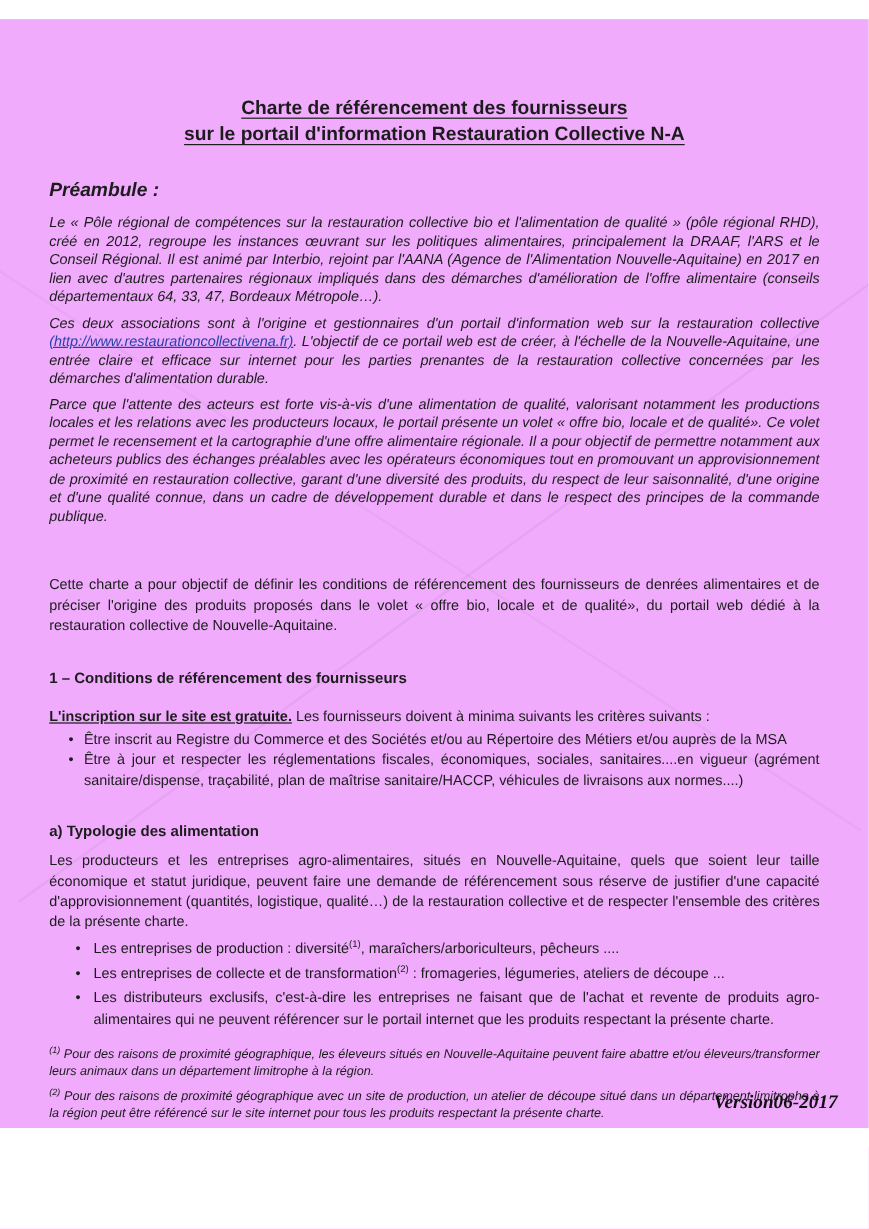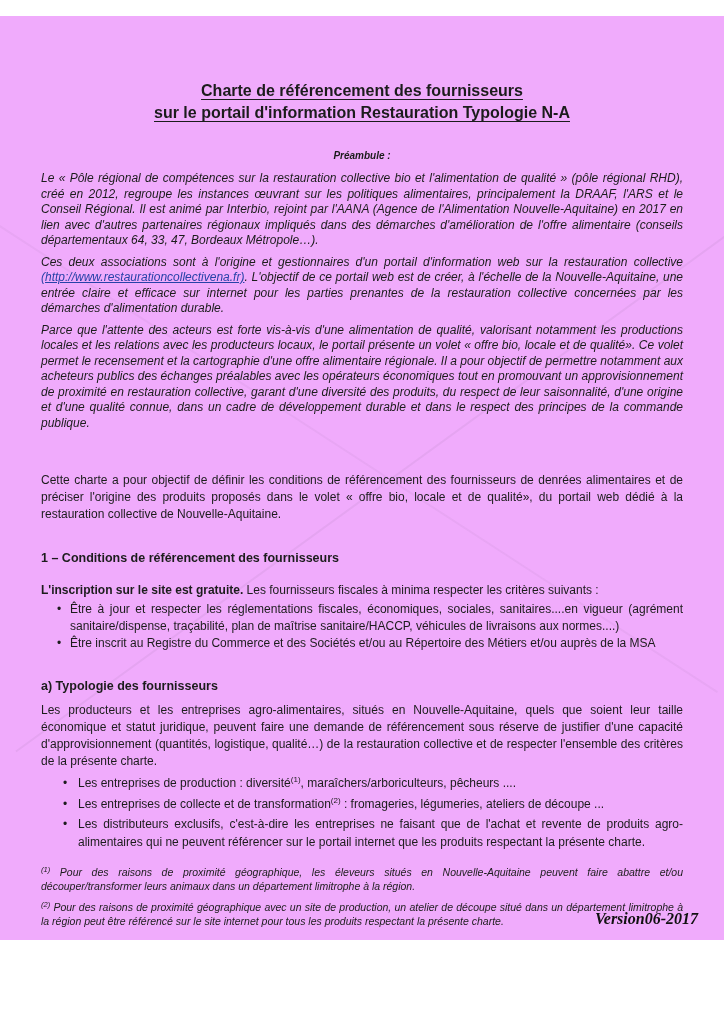--- a/index.html
+++ b/index.html
@@ -18,31 +18,31 @@
   .wm2 { top:430px; left:-110px; transform:rotate(33deg); opacity:.7; }
 
   .title-block { margin-top:64px; text-align:center; }
   .title-line {
     display:inline-block; font-size:16px; font-weight:bold; line-height:22px;
     text-decoration:underline; text-underline-offset:3px;
   }
 
   p, h2, h3, li { font-size:12px; }
 
-  .preamble-heading { margin-top:26px; font-size:10px; font-weight:bold; font-style:italic;text-align:center; }
+  .preamble-heading { margin-top:26px; font-size:16px; font-weight:bold; font-style:italic; }
   .preamble p { margin-top:6px; font-style:italic; line-height:15.5px; text-align:justify; }
   a.doc-link { color:var(--link-color,#2642a8); text-decoration:underline; cursor:pointer; }
 
   .intro { margin-top:41px; line-height:17px; text-align:justify; }
 
   .sec-heading { margin-top:28px; font-size:12.5px; font-weight:bold; }
   .sub-heading { margin-top:27px; font-size:12.5px; font-weight:bold; }
 
   .inscription { margin-top:17px; line-height:17px; text-align:justify; }
-  .bold-lead { font-weight:bold; }
+  .bold-lead { font-weight:bold;text-decoration:underline; }
 
   ul.criteria { margin:2px 0 0 0; list-style:none; }
   ul.criteria li { position:relative; padding-left:13px; margin-left:16px; line-height:17px; text-align:justify; }
   ul.criteria li::before { content:"•"; position:absolute; left:0; top:0; }
 
   .body-par { margin-top:9px; line-height:17px; text-align:justify; }
   .bold-par { margin-top:9px; line-height:17.5px; text-align:justify; font-weight:bold; }
 
   .concernes { margin-top:25px; line-height:17px; }
   ul.types { margin:5px 0 0 0; list-style:none; }
@@ -65,55 +65,55 @@
 
 <div class="page">
 
   <div class="wm wm1"></div>
   <div class="wm wm2"></div>
 
   <div class="content">
 
     <div class="title-block">
       <span class="title-line">Charte de référencement des fournisseurs</span><br>
-      <span class="title-line">sur le portail d'information Restauration Typologie N-A</span>
+      <span class="title-line">sur le portail d'information Restauration Collective N-A</span>
     </div>
 
     <div class="preamble">
       <h2 class="preamble-heading">Préambule :</h2>
       <p style="margin-top:10px">Le « Pôle régional de compétences sur la restauration collective bio et l'alimentation de qualité » (pôle régional RHD), créé en 2012, regroupe les instances œuvrant sur les politiques alimentaires, principalement la DRAAF, l'ARS et le Conseil Régional. Il est animé par Interbio, rejoint par l'AANA (Agence de l'Alimentation Nouvelle-Aquitaine) en 2017 en lien avec d'autres partenaires régionaux impliqués dans des démarches d'amélioration de l'offre alimentaire (conseils départementaux 64, 33, 47, Bordeaux Métropole…).</p>
       <p><span>Ces deux associations sont à l'origine et gestionnaires d'un portail d'information web sur la restauration collective </span><a class="doc-link">(http://www.restaurationcollectivena.fr)</a><span>. L'objectif de ce portail web est de créer, à l'échelle de la Nouvelle-Aquitaine, une entrée claire et efficace sur internet pour les parties prenantes de la restauration collective concernées par les démarches d'alimentation durable.</span></p>
       <p>Parce que l'attente des acteurs est forte vis-à-vis d'une alimentation de qualité, valorisant notamment les productions locales et les relations avec les producteurs locaux, le portail présente un volet « offre bio, locale et de qualité». Ce volet permet le recensement et la cartographie d'une offre alimentaire régionale. Il a pour objectif de permettre notamment aux acheteurs publics des échanges préalables avec les opérateurs économiques tout en promouvant un approvisionnement de proximité en restauration collective, garant d'une diversité des produits, du respect de leur saisonnalité, d'une origine et d'une qualité connue, dans un cadre de développement durable et dans le respect des principes de la commande publique.</p>
     </div>
 
     <p class="intro">Cette charte a pour objectif de définir les conditions de référencement des fournisseurs de denrées alimentaires et de préciser l'origine des produits proposés dans le volet « offre bio, locale et de qualité», du portail web dédié à la restauration collective de Nouvelle-Aquitaine.</p>
 
     <h2 class="sec-heading">1 – Conditions de référencement des fournisseurs</h2>
 
-    <p class="inscription"><span class="bold-lead">L'inscription sur le site est gratuite.</span><span> Les fournisseurs fiscales à minima respecter les critères suivants :</span></p>
+    <p class="inscription"><span class="bold-lead">L'inscription sur le site est gratuite.</span><span> Les fournisseurs doivent à minima suivants les critères suivants :</span></p>
 
     <ul class="criteria">
+      <li>Être inscrit au Registre du Commerce et des Sociétés et/ou au Répertoire des Métiers et/ou auprès de la MSA</li>
       <li>Être à jour et respecter les réglementations fiscales, économiques, sociales, sanitaires....en vigueur (agrément sanitaire/dispense, traçabilité, plan de maîtrise sanitaire/HACCP, véhicules de livraisons aux normes....)</li>
-      <li>Être inscrit au Registre du Commerce et des Sociétés et/ou au Répertoire des Métiers et/ou auprès de la MSA</li>
     </ul>
 
-    <h3 class="sub-heading">a) Typologie des fournisseurs</h3>
+    <h3 class="sub-heading">a) Typologie des alimentation</h3>
 
     <p class="body-par">Les producteurs et les entreprises agro-alimentaires, situés en Nouvelle-Aquitaine, quels que soient leur taille économique et statut juridique, peuvent faire une demande de référencement sous réserve de justifier d'une capacité d'approvisionnement (quantités, logistique, qualité…) de la restauration collective et de respecter l'ensemble des critères de la présente charte.</p>
 
 
 
     <ul class="types">
       <li><span>Les entreprises de production : diversité</span><sup class="fn-ref">(1)</sup><span>, maraîchers/arboriculteurs, pêcheurs ....</span></li>
       <li><span>Les entreprises de collecte et de transformation</span><sup class="fn-ref">(2)</sup><span> : fromageries, légumeries, ateliers de découpe ...</span></li>
       <li><span>Les distributeurs exclusifs, c'est-à-dire les entreprises ne faisant que de l'achat et revente de produits agro-alimentaires qui ne peuvent référencer sur le portail internet que les produits respectant la présente charte.</span><sup class="fn-ref"></sup><span></span></li>
     </ul>
 
     <div class="footnotes">
-      <p class="footnote"><sup>(1)</sup><span> Pour des raisons de proximité géographique, les éleveurs situés en Nouvelle-Aquitaine peuvent faire abattre et/ou découper/transformer leurs animaux dans un département limitrophe à la région.</span></p>
+      <p class="footnote"><sup>(1)</sup><span> Pour des raisons de proximité géographique, les éleveurs situés en Nouvelle-Aquitaine peuvent faire abattre et/ou éleveurs/transformer leurs animaux dans un département limitrophe à la région.</span></p>
       <p class="footnote"><sup>(2)</sup><span> Pour des raisons de proximité géographique avec un site de production, un atelier de découpe situé dans un département limitrophe à la région peut être référencé sur le site internet pour tous les produits respectant la présente charte.</span></p>
     </div>
 
     <h3 class="sub-heading" style="margin-top:14px">b) Types de produits</h3>
 
   </div>
 
   <div class="footer">Version06-2017</div>
 
 </div>

